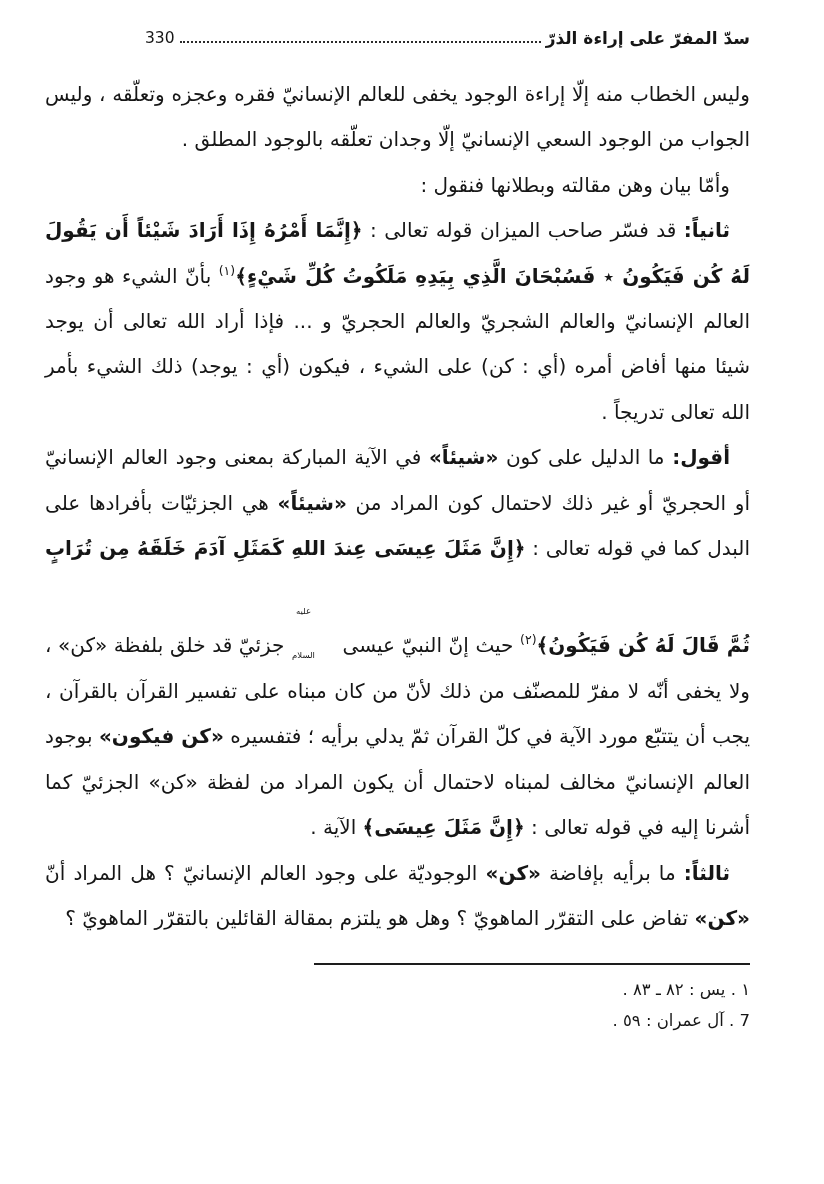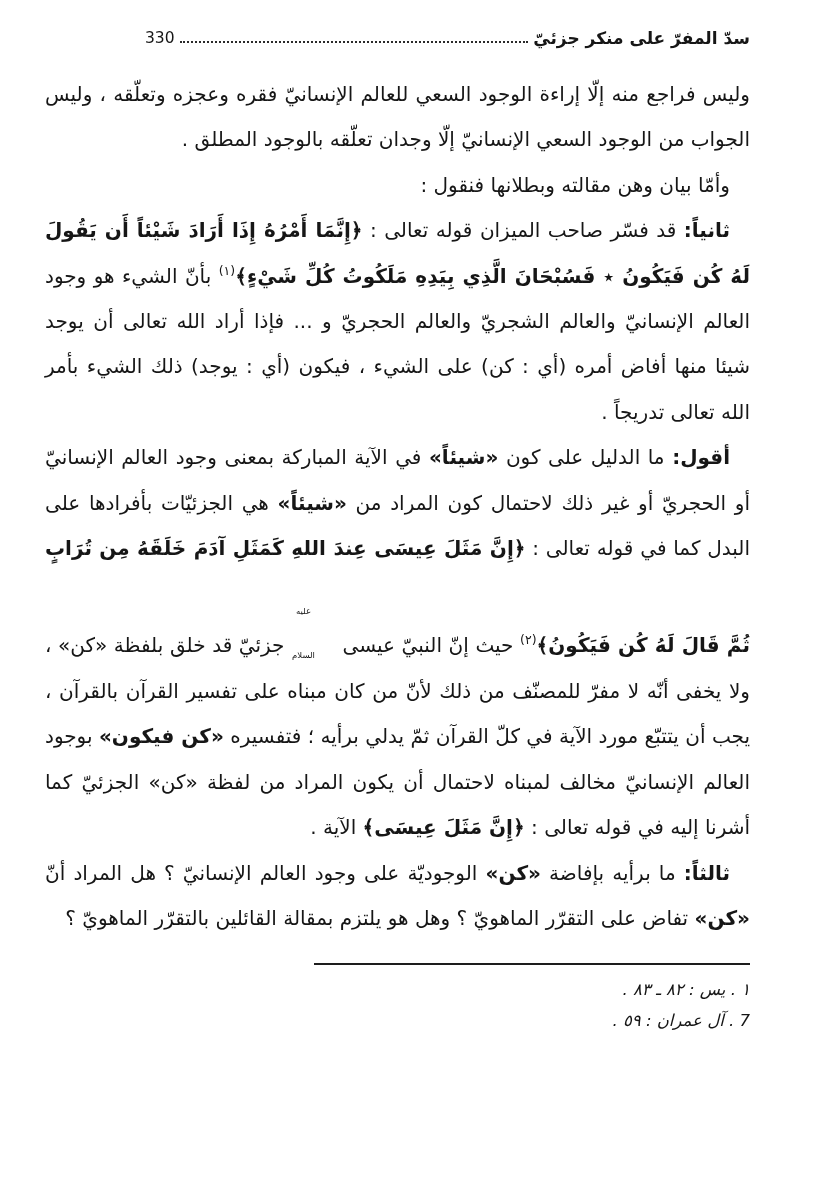--- a/index.html
+++ b/index.html
@@ -85,36 +85,36 @@
     
     margin-right: 0;
     margin-left: auto;
   }
   .fn-list {
     margin-top: 9px;
     font-size: 16.5px;
     line-height: 31px;
     text-align: right;
   }
-  .footnote { white-space: nowrap; font-style: italic; }
+  .footnote { white-space: nowrap; }
 </style>
 </head>
 <body>
 
 <div class="page">
   <div class="content">
 
     <header class="page-header">
-      <span class="running-title">سدّ المفرّ على منكر جزئيّ</span>
+      <span class="running-title">سدّ المفرّ على إراءة الذرّ</span>
       <span class="dots-leader"></span>
       <span class="page-number">330</span>
     </header>
 
     <main class="body-text" id="body-text">
-        <p><span class="normal">وليس فراجع منه إلّا إراءة الوجود السعي للعالم الإنسانيّ فقره وعجزه وتعلّقه ، وليس الجواب من الوجود السعي الإنسانيّ إلّا وجدان تعلّقه بالوجود المطلق .</span></p>
+        <p><span class="normal">وليس الخطاب منه إلّا إراءة الوجود يخفى للعالم الإنسانيّ فقره وعجزه وتعلّقه ، وليس الجواب من الوجود السعي الإنسانيّ إلّا وجدان تعلّقه بالوجود المطلق .</span></p>
         <p class="indent"><span class="normal">وأمّا بيان وهن مقالته وبطلانها فنقول :</span></p>
         <p class="indent"><span class="bold">ثانياً:</span><span class="normal"> قد فسّر صاحب الميزان قوله تعالى : </span><span class="quran">﴿إِنَّمَا أَمْرُهُ إِذَا أَرَادَ شَيْئاً أَن يَقُولَ لَهُ كُن فَيَكُونُ ٭ فَسُبْحَانَ الَّذِي بِيَدِهِ مَلَكُوتُ كُلِّ شَيْءٍ﴾</span><span class="fnref">(١)</span><span class="normal"> بأنّ الشيء هو وجود العالم الإنسانيّ والعالم الشجريّ والعالم الحجريّ و ... فإذا أراد الله تعالى أن يوجد شيئا منها أفاض أمره (أي : كن) على الشيء ، فيكون (أي : يوجد) ذلك الشيء بأمر الله تعالى تدريجاً .</span></p>
         <p class="indent"><span class="bold">أقول:</span><span class="normal"> ما الدليل على كون </span><span class="bold">«شيئاً»</span><span class="normal"> في الآية المباركة بمعنى وجود العالم الإنسانيّ أو الحجريّ أو غير ذلك لاحتمال كون المراد من </span><span class="bold">«شيئاً»</span><span class="normal"> هي الجزئيّات بأفرادها على البدل كما في قوله تعالى : </span><span class="quran">﴿إِنَّ مَثَلَ عِيسَى عِندَ اللهِ كَمَثَلِ آدَمَ خَلَقَهُ مِن تُرَابٍ ثُمَّ قَالَ لَهُ كُن فَيَكُونُ﴾</span><span class="fnref">(٢)</span><span class="normal"> حيث إنّ النبيّ عيسى </span><span class="salam"><span>عليه</span><span>السلام</span></span><span class="normal"> جزئيّ قد خلق بلفظة «كن» ، ولا يخفى أنّه لا مفرّ للمصنّف من ذلك لأنّ من كان مبناه على تفسير القرآن بالقرآن ، يجب أن يتتبّع مورد الآية في كلّ القرآن ثمّ يدلي برأيه ؛ فتفسيره </span><span class="bold">«كن فيكون»</span><span class="normal"> بوجود العالم الإنسانيّ مخالف لمبناه لاحتمال أن يكون المراد من لفظة «كن» الجزئيّ كما أشرنا إليه في قوله تعالى : </span><span class="quran">﴿إِنَّ مَثَلَ عِيسَى﴾</span><span class="normal"> الآية .</span></p>
         <p class="indent"><span class="bold">ثالثاً:</span><span class="normal"> ما برأيه بإفاضة </span><span class="bold">«كن»</span><span class="normal"> الوجوديّة على وجود العالم الإنسانيّ ؟ هل المراد أنّ </span><span class="bold">«كن»</span><span class="normal"> تفاض على التقرّر الماهويّ ؟ وهل هو يلتزم بمقالة القائلين بالتقرّر الماهويّ ؟</span></p>
       </main>
 
     <footer class="footnotes">
       <div class="fn-rule"></div>
       <div class="fn-list" id="fn-list">
           <div class="footnote">١ . يس : ٨٢ ـ ٨٣ .</div>

